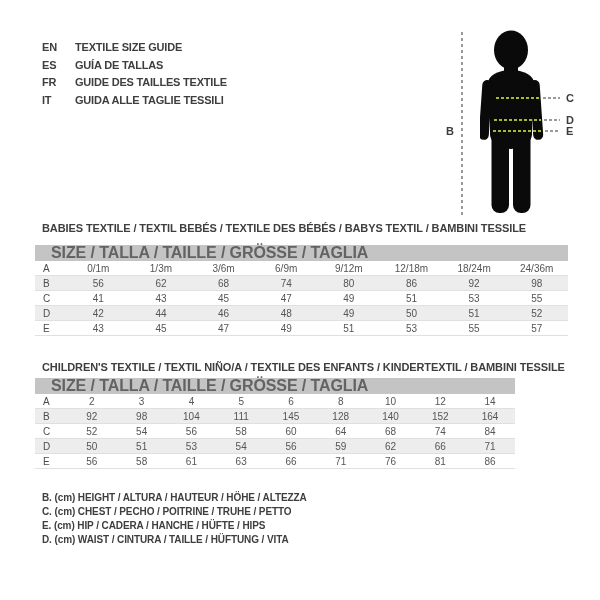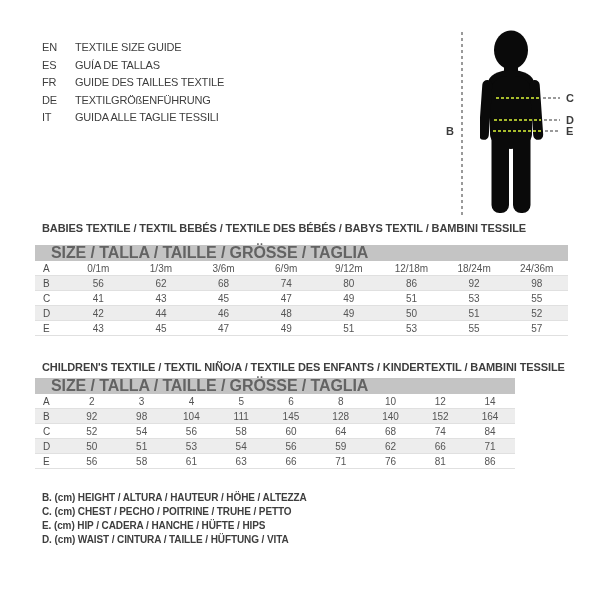--- a/index.html
+++ b/index.html
@@ -5,21 +5,21 @@
   html,body{margin:0;padding:0;}
   body{
     width:600px;height:600px;background:#ffffff;
     font-family:"Liberation Sans","DejaVu Sans",sans-serif;
     color:#3e3e3e;position:relative;overflow:hidden;
   }
   .canvas{position:absolute;inset:0;width:600px;height:600px;background:#fff;}
 
   
   .langs{position:absolute;left:42px;top:39px;}
-  .lang-row{display:flex;line-height:17.5px;font-size:11px;font-weight:normal;letter-spacing:-0.2px;color:#3e3e3e;align-items:center;}
+  .lang-row{display:flex;line-height:17.5px;font-size:11px;font-weight:bold;letter-spacing:-0.2px;color:#3e3e3e;align-items:center;}
   .lang-code{width:33px;flex:0 0 33px;}
 
   
   .figure{position:absolute;left:0;top:0;width:600px;height:230px;}
   .sil{position:absolute;left:480px;top:30px;width:70px;height:186px;}
   .vdash{
     position:absolute;left:461px;top:32px;width:2px;height:186px;
     background:repeating-linear-gradient(180deg,#9a9a9a 0 3px,transparent 3px 6px);
   }
   .hdash{position:absolute;height:2px;}
@@ -61,24 +61,20 @@
         <span class="lang-code">EN</span>
         <span>TEXTILE SIZE GUIDE</span>
       </div>
       <div class="lang-row">
         <span class="lang-code">ES</span>
         <span>GUÍA DE TALLAS</span>
       </div>
       <div class="lang-row">
         <span class="lang-code">FR</span>
         <span>GUIDE DES TAILLES TEXTILE</span>
-      </div>
-      <div class="lang-row">
-        <span class="lang-code">DE</span>
-        <span>TEXTILGRÖßENFÜHRUNG</span>
       </div>
       <div class="lang-row">
         <span class="lang-code">IT</span>
         <span>GUIDA ALLE TAGLIE TESSILI</span>
       </div>
     </section>
 
   <div class="figure">
     <svg class="sil" viewBox="0 0 70 186" aria-hidden="true">
       <g fill="#0a0a0a">

